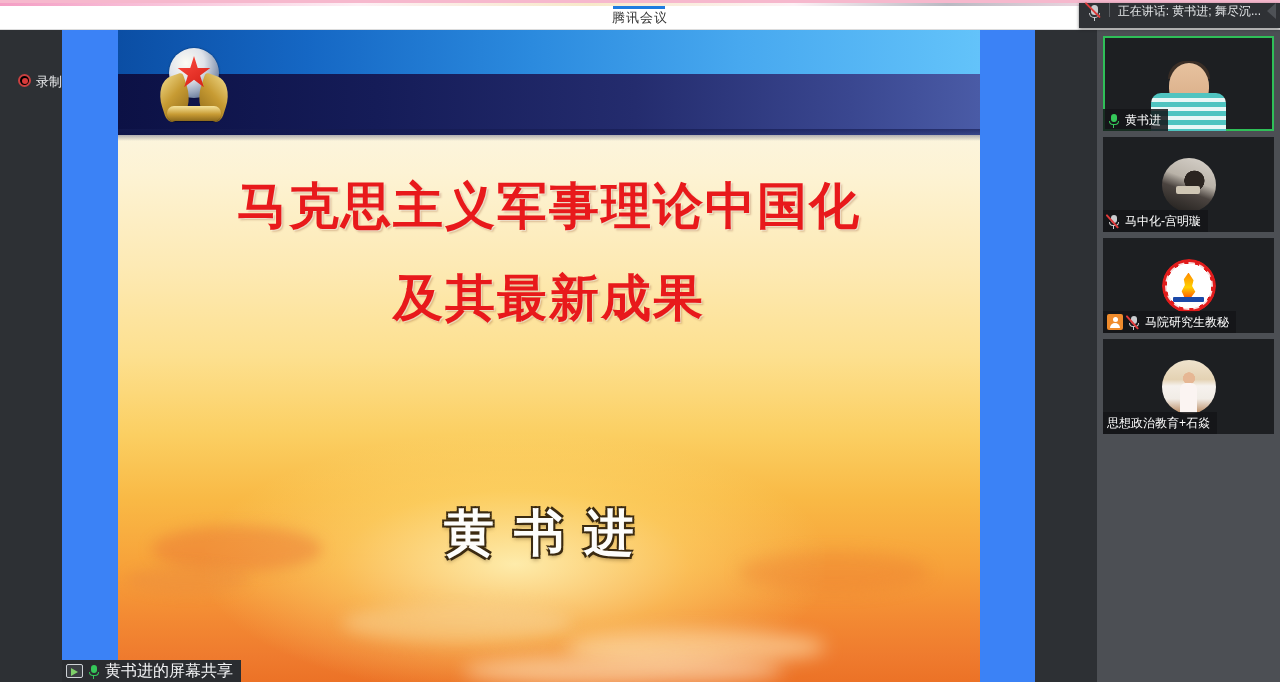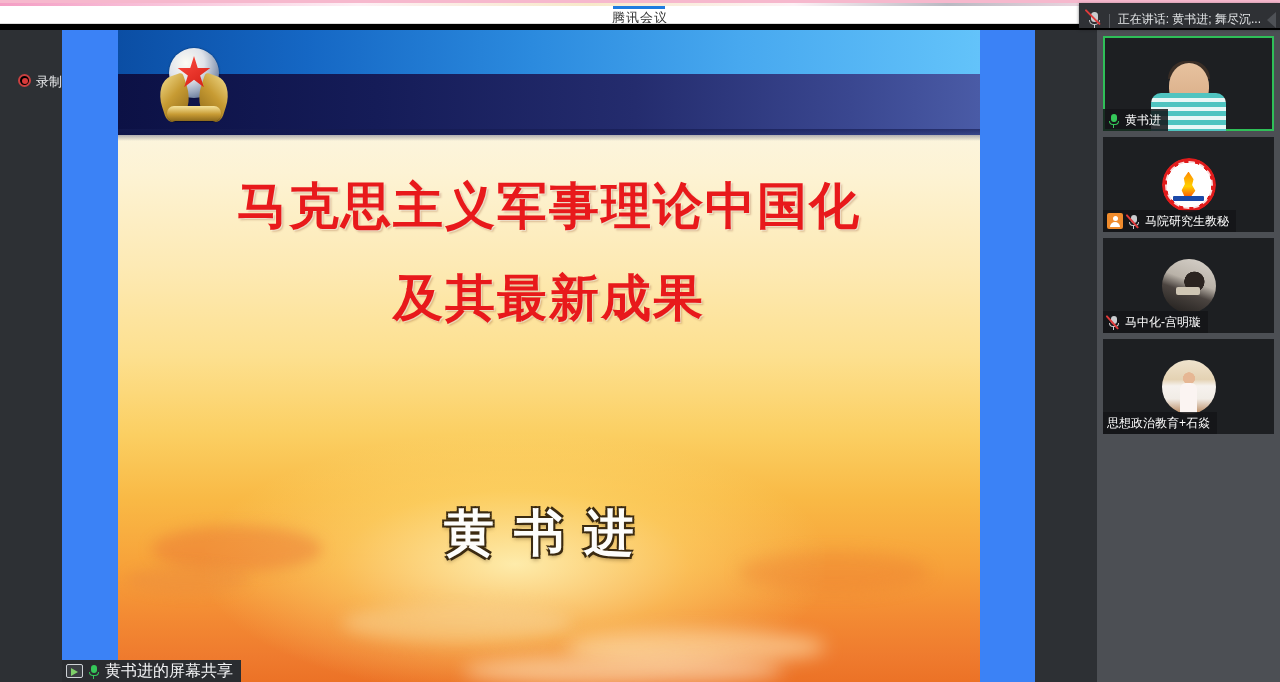--- a/index.html
+++ b/index.html
@@ -3,21 +3,21 @@
 <meta charset="utf-8">
 <style>
   * { margin:0; padding:0; box-sizing:border-box; }
   html,body { width:1280px; height:682px; overflow:hidden; background:#000; }
   body { font-family:"Liberation Sans","DejaVu Sans",sans-serif; }
 
   #app { position:relative; width:1280px; height:682px; background:#000; }
 
   
   .topbar {
-    position:absolute; left:0; top:0; width:1280px; height:24px;
+    position:absolute; left:0; top:0; width:1280px; height:30px;
     background:#ffffff;
     border-top:3px solid #f6b8cd;
     overflow:hidden;
   }
   .topbar-accentline {
     position:absolute; left:0; top:0; width:1280px; height:3px;
     background:linear-gradient(90deg,#f49ec4 0%,#fdf0f5 28%,#f7e9c9 46%,#fdf2f6 62%,#b9b9c2 74%,#f9dfe9 88%,#f19cc2 100%);
   }
   .topbar-title {
     position:absolute; left:0; top:6px; width:1280px;
@@ -29,21 +29,21 @@
     background:#1e7ce0;
   }
   .topbar-underline {
     position:absolute; left:0; bottom:0; width:1280px; height:1px;
     background:#dcdcdc;
   }
 
   
   .speaking-pill {
     position:absolute; right:0; top:3px; height:25px;
-    background:#2f3135; display:flex; align-items:flex-end;
+    background:#2f3135; display:flex; align-items:flex-start;
     padding:0 4px 0 8px; z-index:6;
     box-shadow:0 1px 3px rgba(0,0,0,.5);
   }
   .speaking-pill .mic-off {
     position:relative; width:16px; height:18px; flex:0 0 16px; margin-right:6px;
   }
   .mic-body {
     position:absolute; left:4px; top:2px; width:7px; height:10px;
     border-radius:4px 4px 4px 4px; background:#c9cbce;
   }
@@ -429,53 +429,53 @@
             <div class="mb"></div>
               <div class="ms"></div>
               <div class="mbs"></div>
           </div>
           <span class="txt">黄书进</span>
         </div>
       </div>
 
       <div class="tile">
         <div class="tile-avatar">
+          <div class="av-book"></div>
+        </div>
+        <div class="nameplate">
+          <div class="mic-sm">
+            <div class="mb"></div>
+              <div class="ms"></div>
+              <div class="mbs"></div>
+              <div class="sl"></div>
+          </div>
+          <span class="txt">马中化-宫明璇</span>
+        </div>
+      </div>
+
+      <div class="tile">
+        <div class="tile-avatar">
           <div class="av-emblem">
             <div class="ring-dots"></div>
             <div class="flame"></div>
             <div class="bar"></div>
           </div>
         </div>
         <div class="nameplate">
           <div class="host-badge"></div>
           <div class="mic-sm">
             <div class="mb"></div>
               <div class="ms"></div>
               <div class="mbs"></div>
               <div class="sl"></div>
           </div>
           <span class="txt">马院研究生教秘</span>
         </div>
       </div>
 
-      <div class="tile">
-        <div class="tile-avatar">
-          <div class="av-book"></div>
-        </div>
-        <div class="nameplate">
-          <div class="mic-sm">
-            <div class="mb"></div>
-              <div class="ms"></div>
-              <div class="mbs"></div>
-              <div class="sl"></div>
-          </div>
-          <span class="txt">马中化-宫明璇</span>
-        </div>
-      </div>
-
 
       <div class="tile">
         <div class="tile-avatar">
           <div class="av-person"></div>
         </div>
         <div class="nameplate">
           <span class="txt">思想政治教育+石焱</span>
         </div>
       </div>
 

